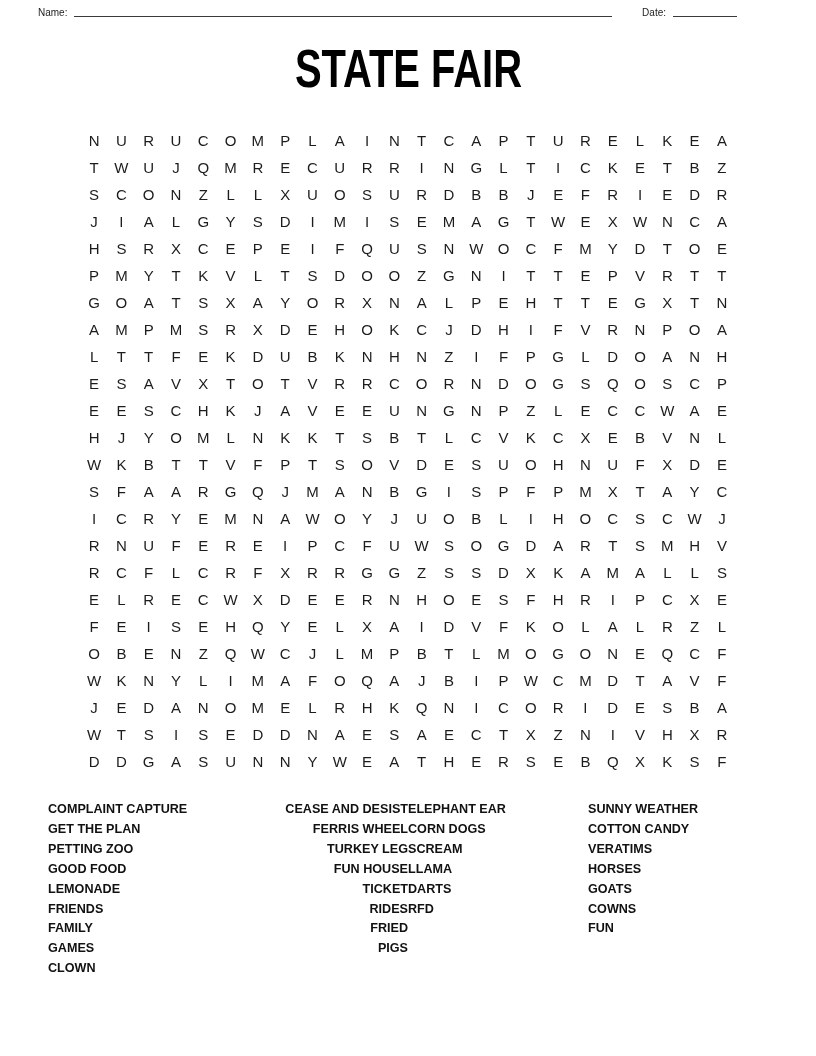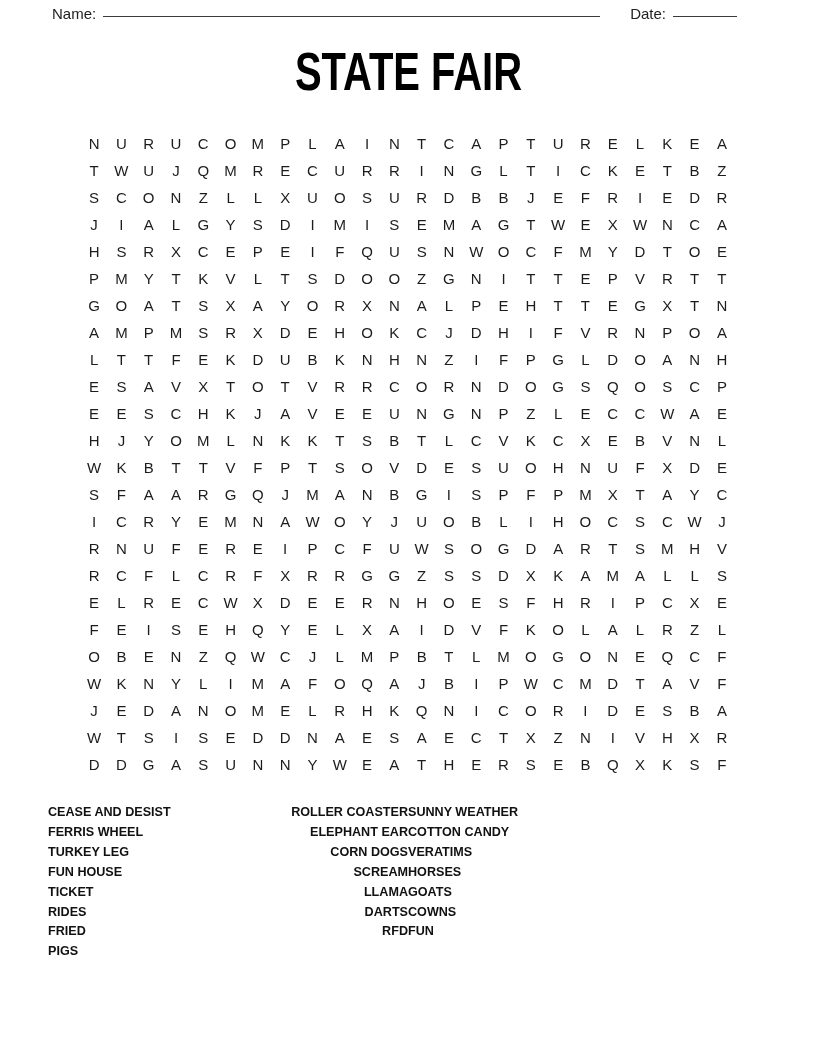--- a/index.html
+++ b/index.html
@@ -6,23 +6,23 @@
   html, body { background: #ffffff; }
   body {
     width: 816px; height: 1056px;
     font-family: "Liberation Sans", sans-serif;
     color: #1a1a1a;
     position: relative;
     overflow: hidden;
   }
   .header {
     display: flex;
-    align-items: flex-start;
-    padding: 5px 79px 0 52px;
-    font-size: 15px;
+    align-items: center;
+    padding: 5px 79px 0 38px;
+    font-size: 10px;
     color: #222;
   }
   .hdr-label { white-space: nowrap; padding-bottom: 2px; }
   .name-line {
     flex: 1;
     border-bottom: 1.4px solid #3a3a3a;
     margin: 0 30px 4px 7px;
     height: 12px;
   }
   .date-line {
@@ -57,21 +57,21 @@
     justify-content: center;
   }
   .word-list {
     display: flex;
     margin-top: 25px;
     padding-left: 48px;
   }
   .word-col { width: 184px; }
   .word-col:nth-child(2) { width: 176px; text-align: right; }
   .word-col:nth-child(3) { width: 180px; }
-  .word-col:nth-child(4) { width: 180px; font-family: Liberation Mono, monospace; }
+  .word-col:nth-child(4) { width: 180px; }
   .word {
     font-size: 12.6px;
     font-weight: bold;
     line-height: 19.9px;
     color: #111;
     white-space: nowrap;
   }
 </style>
 </head>
 <body>
@@ -661,31 +661,41 @@
     <span class="cell">B</span>
     <span class="cell">Q</span>
     <span class="cell">X</span>
     <span class="cell">K</span>
     <span class="cell">S</span>
     <span class="cell">F</span>
   </div>
 
 <div class="word-list">
     <div class="word-col">
+      <div class="word">COMPLAINT CAPTURE</div>
+      <div class="word">GET THE PLAN</div>
+      <div class="word">PETTING ZOO</div>
+      <div class="word">GOOD FOOD</div>
+      <div class="word">LEMONADE</div>
+      <div class="word">FRIENDS</div>
+      <div class="word">FAMILY</div>
+      <div class="word">GAMES</div>
+      <div class="word">CLOWN</div>
+    </div>
+    <div class="word-col">
       <div class="word">CEASE AND DESIST</div>
       <div class="word">FERRIS WHEEL</div>
       <div class="word">TURKEY LEG</div>
       <div class="word">FUN HOUSE</div>
       <div class="word">TICKET</div>
       <div class="word">RIDES</div>
       <div class="word">FRIED</div>
       <div class="word">PIGS</div>
     </div>
     <div class="word-col">
-      <div class="word">ROLLER COASTER</div>
       <div class="word">ELEPHANT EAR</div>
       <div class="word">CORN DOGS</div>
       <div class="word">SCREAM</div>
       <div class="word">LLAMA</div>
       <div class="word">DARTS</div>
       <div class="word">RFD</div>
     </div>
     <div class="word-col">
       <div class="word">SUNNY WEATHER</div>
       <div class="word">COTTON CANDY</div>

